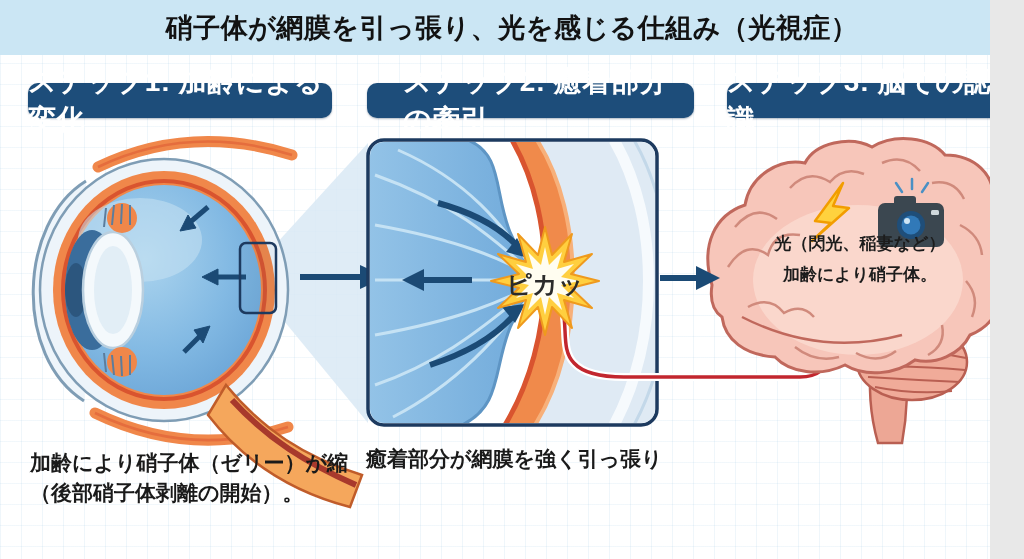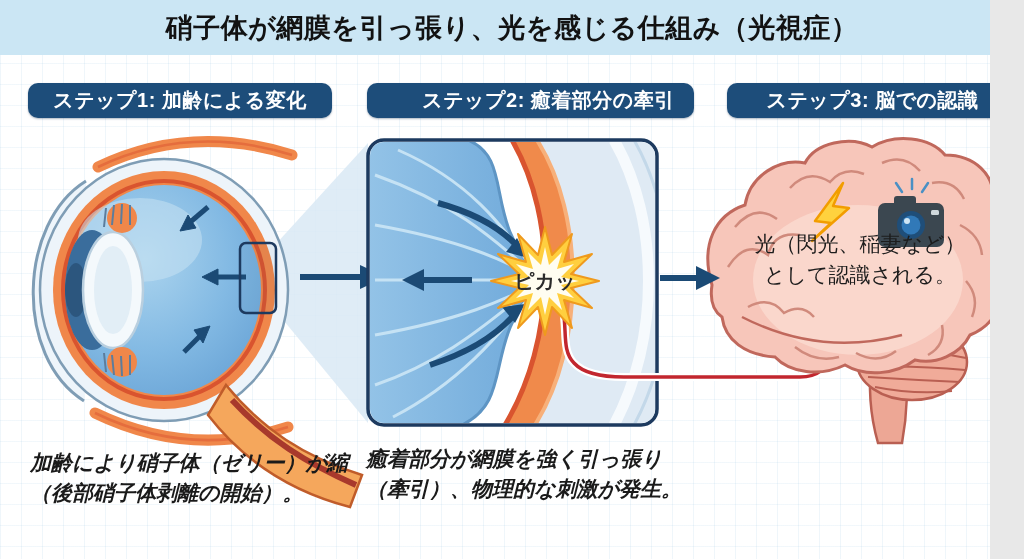--- a/index.html
+++ b/index.html
@@ -11,39 +11,39 @@
     background-size:21px 21px;
   }
   .title-bar{
     position:absolute;left:0;top:0;width:1024px;height:55px;background:#cbe6f4;
     display:flex;align-items:center;justify-content:center;z-index:5;
     font-size:27px;font-weight:bold;color:#121212;letter-spacing:.5px;
   }
   .pill{
     position:absolute;top:83px;height:35px;background:#1d4d7a;border-radius:10px;
     display:flex;align-items:center;justify-content:center;color:#ffffff;
-    font-size:20px;font-weight:bold;z-index:4;letter-spacing:.5px;
+    font-size:28px;font-weight:bold;z-index:4;letter-spacing:.5px;
     box-shadow:0 1px 2px rgba(20,50,80,.35);
   }
   .pill1{left:28px;width:304px;}
   .pill2{left:367px;width:291px;padding-left:36px;}
   .pill3{left:708px;width:291px;margin-left:19px;}
   .art{position:absolute;left:0;top:55px;z-index:1;}
   .caption{
-    position:absolute;z-index:4;font-size:21px;font-weight:bold;color:#1a1a1a;line-height:30px;font-style:italic;
+    position:absolute;z-index:4;font-size:21px;font-weight:bold;color:#1a1a1a;line-height:30px;
   }
   .caption1{left:30px;top:448px;width:340px;}
   .caption2{left:366px;top:444px;width:330px;}
   .brain-caption{
     position:absolute;left:710px;top:228px;width:300px;z-index:4;text-align:center;
-    font-size:21px;font-weight:normal;color:#1c1c1c;line-height:31px;
+    font-size:17px;font-weight:bold;color:#1c1c1c;line-height:31px;
   }
   .flash-label{
     position:absolute;left:497px;top:268px;width:96px;z-index:4;text-align:center;
-    font-size:20px;font-weight:bold;color:#2b2b2b;
+    font-size:25px;font-weight:bold;color:#2b2b2b;
   }
 </style>
 </head>
 <body>
 
 <div class="canvas">
 
   <div class="title-bar">硝子体が網膜を引っ張り、光を感じる仕組み（光視症）</div>
 
   <div class="pill pill1">ステップ1: 加齢による変化</div>
@@ -214,26 +214,25 @@
       <circle cx="911" cy="170" r="9.5" fill="#3179b8"></circle>
       <circle cx="907" cy="166" r="3" fill="#cfe6f5"></circle>
       <rect x="931" y="155" width="8" height="5" rx="1.5" fill="#cfd8dc"></rect>
     </g>
   </svg>
 
   <div class="flash-label">ピカッ</div>
 
   <div class="brain-caption">
     <div>光（閃光、稲妻など）</div>
-    <div>として認識される。</div>
+    <div>加齢により硝子体。</div>
   </div>
 
   <div class="caption caption1">
     <div>加齢により硝子体（ゼリー）が縮</div>
     <div>（後部硝子体剥離の開始）。</div>
   </div>
 
   <div class="caption caption2">
     <div>癒着部分が網膜を強く引っ張り</div>
-    <div>（牽引）、物理的な刺激が発生。</div>
   </div>
 
 </div>
 
 </body></html>

